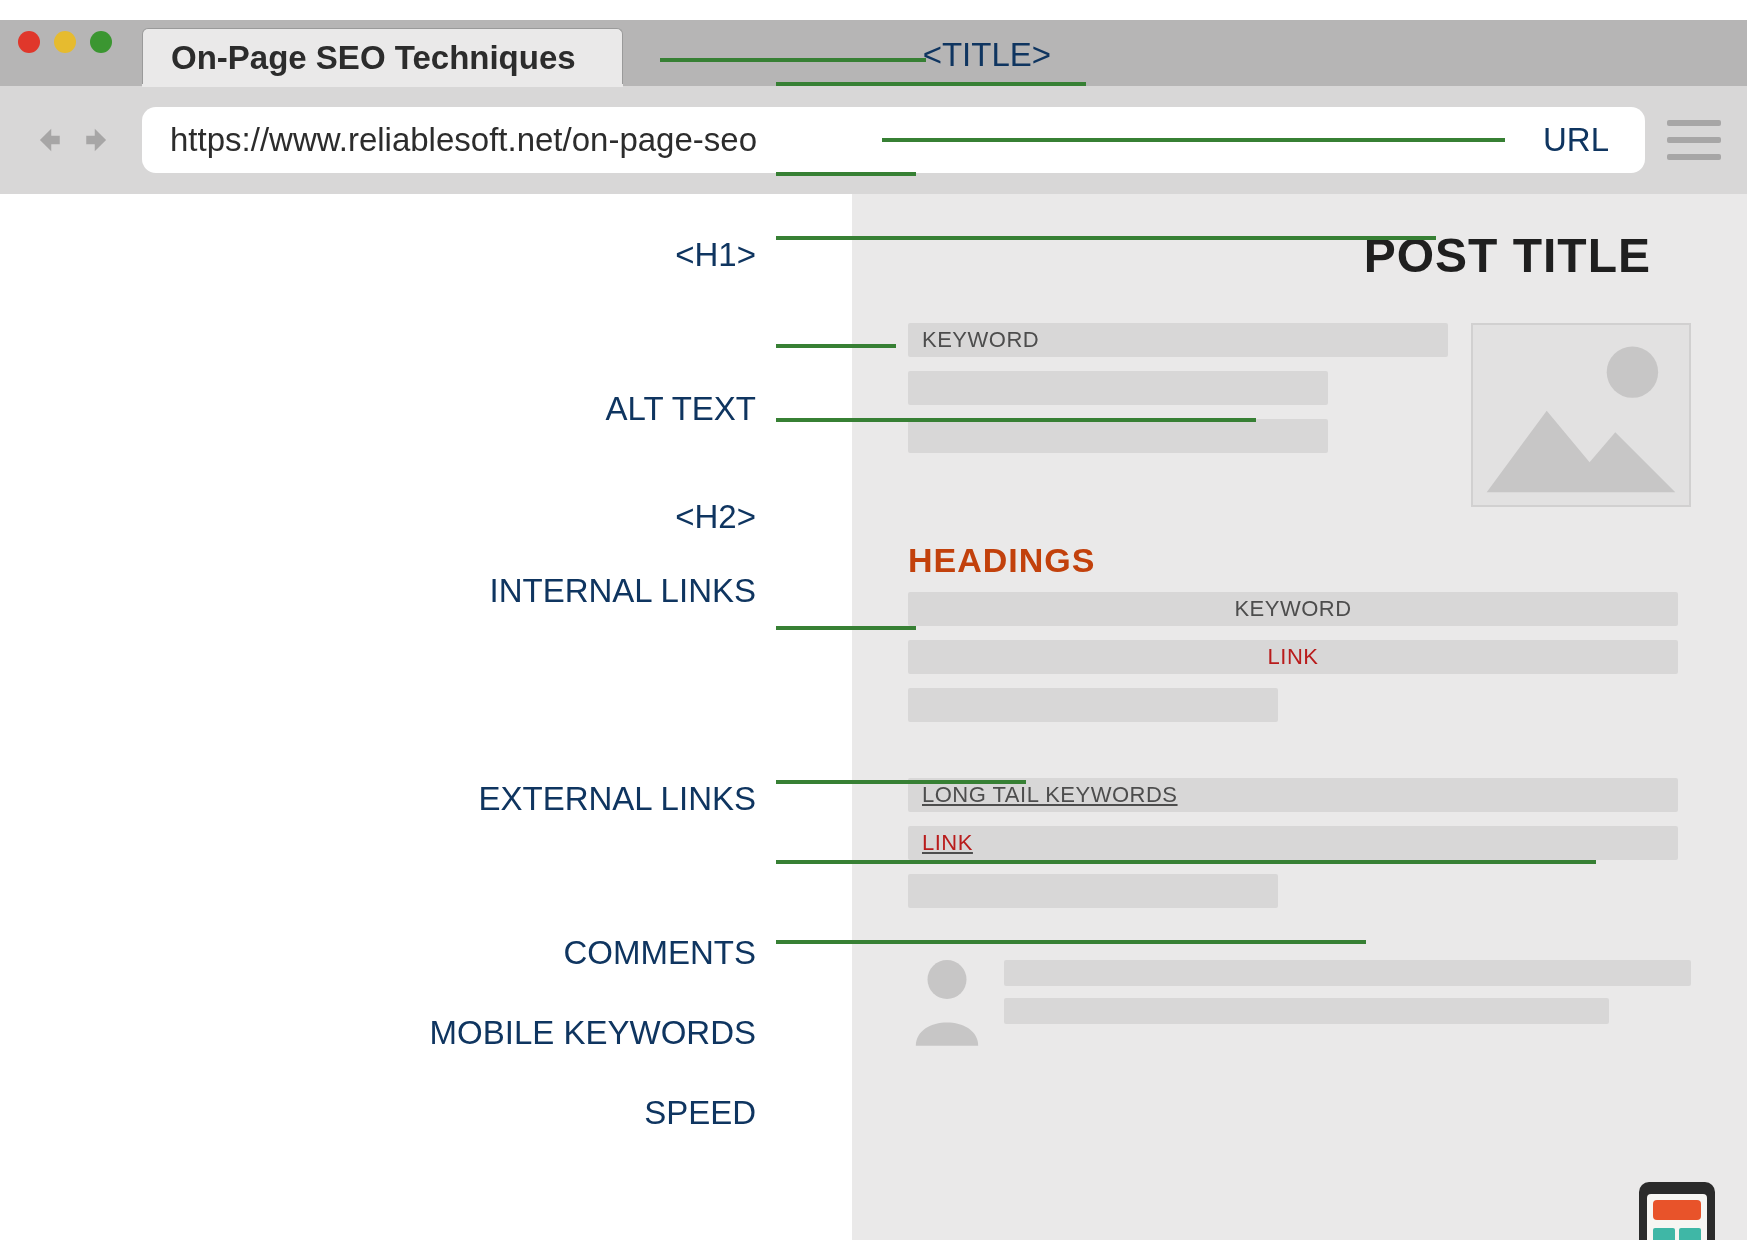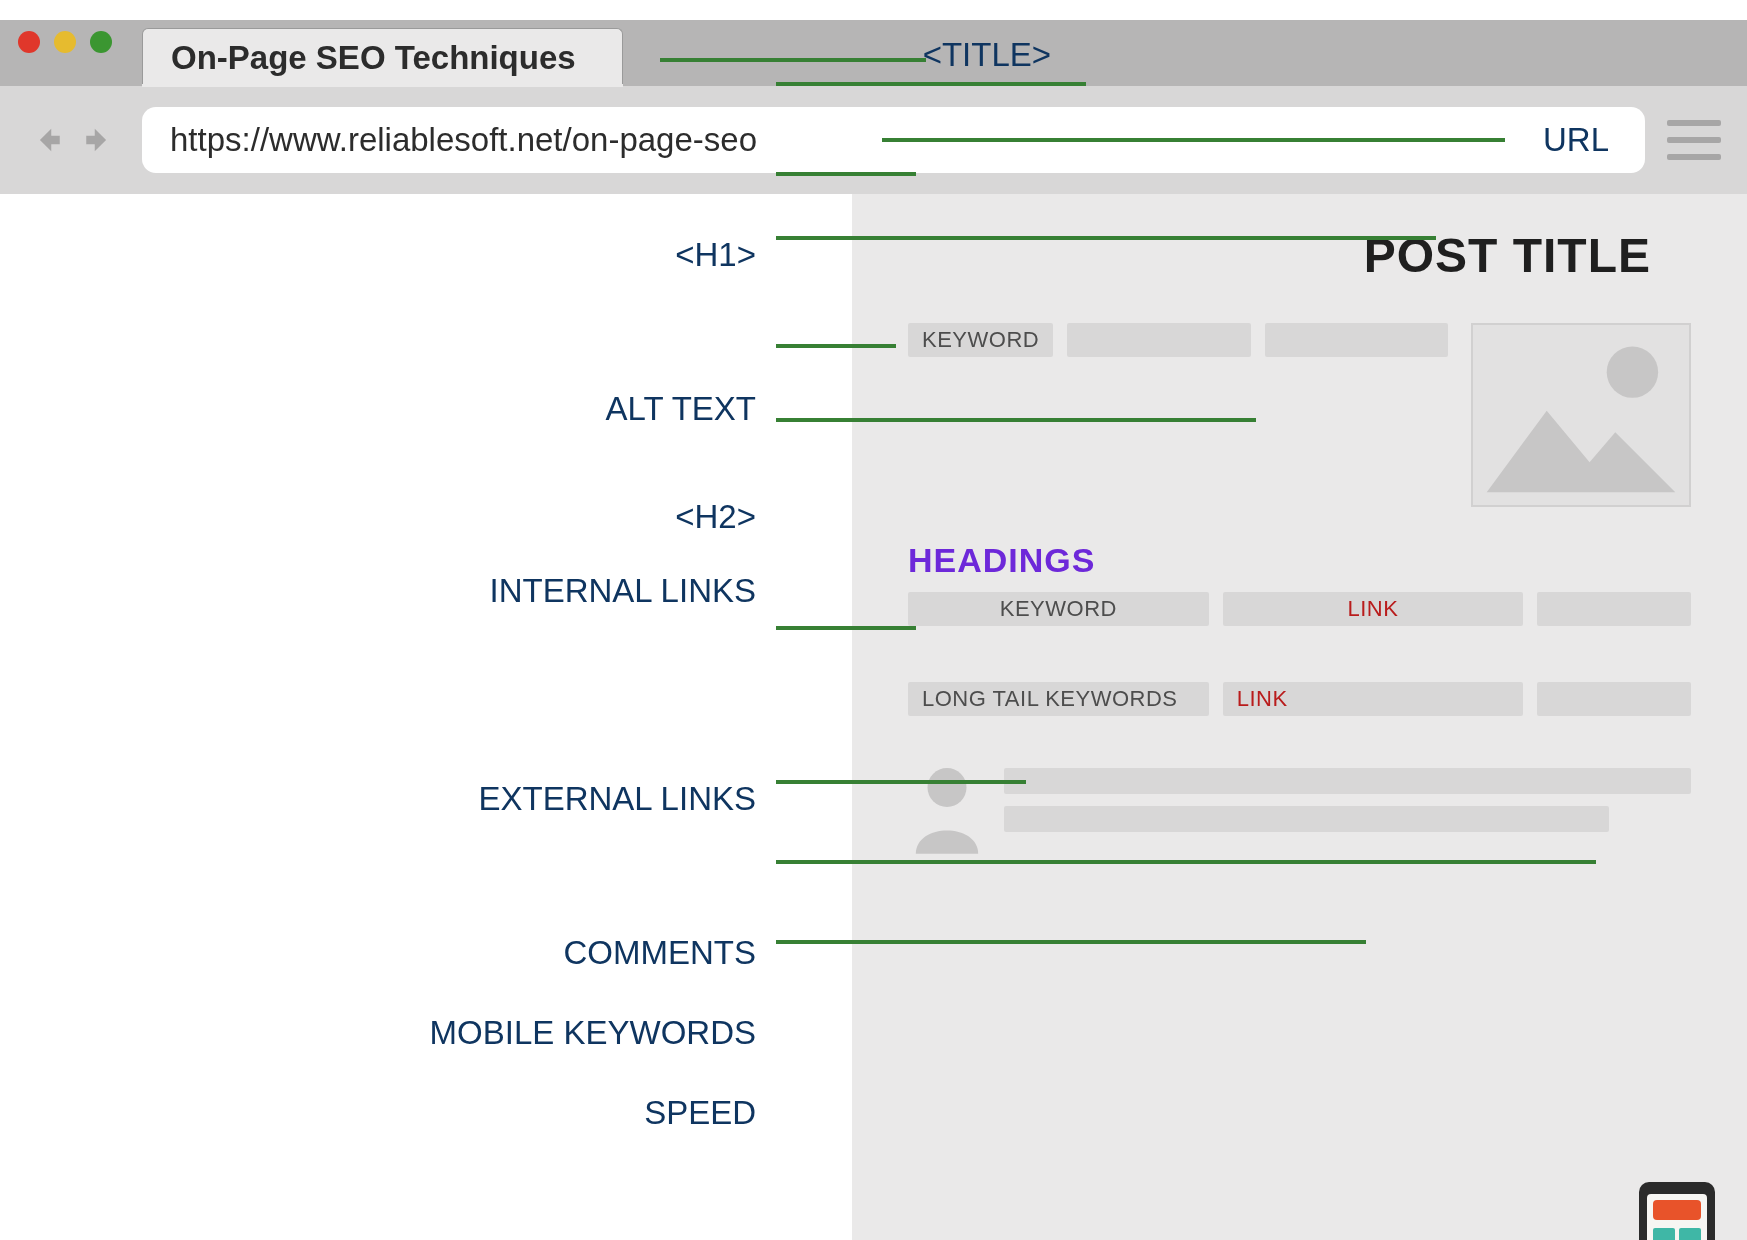--- a/index.html
+++ b/index.html
@@ -160,47 +160,47 @@
   }
   .row { position: relative; }
   .imgbox {
     position: absolute;
     right: 0; top: 0;
     width: 220px; height: 184px;
     background: #e2e1e1;
     border: 2px solid #d1d0d0;
   }
   .imgbox svg { width:100%; height:100%; }
-  .bars { display:flex; flex-direction:row; gap:14px; }
+  .bars { display:flex; flex-direction:column; gap:14px; }
   .bar {
     background: #d8d7d7;
     height: 34px;
     border-radius: 2px;
     display:flex; align-items:center;
     padding: 0 14px;
     color:#4d4d4d;
     font-size: 22px;
     letter-spacing: .5px;
   }
   .section1 { margin-top: 40px; position:relative; height: 190px; }
   .section1 .bars { width: 540px; }
   .h2txt {
     font-size: 34px;
     font-weight: 800;
-    color: #6d28d9;
+    color: #c2410c;
     margin-top: 28px;
     letter-spacing: 1px;
   }
   .section2 { margin-top: 12px; }
   .section2 .bar.full { width: 770px; }
   .section2 .bar.short { width: 370px; }
   .link-word { color:#b91c1c; font-size:22px; }
   .link-center { justify-content:center; }
   .section3 { margin-top: 56px; }
-  .section3 .bar.full { width: 770px; }
+  .section3 .bar.full { width: 770px; text-decoration: underline; }
   .section3 .bar.short { width: 370px; }
   .commentrow { margin-top: 44px; display:flex; gap:18px; align-items:flex-start; }
   .avatar {
     width: 78px; height: 94px;
   }
   .avatar svg { width:100%; height:100%; }
   .comment-bars { flex:1; display:flex; flex-direction:column; gap:12px; padding-top:8px; }
   .comment-bars .bar { height:26px; }
   .comment-bars .bar:last-child { width: 88%; }
 

